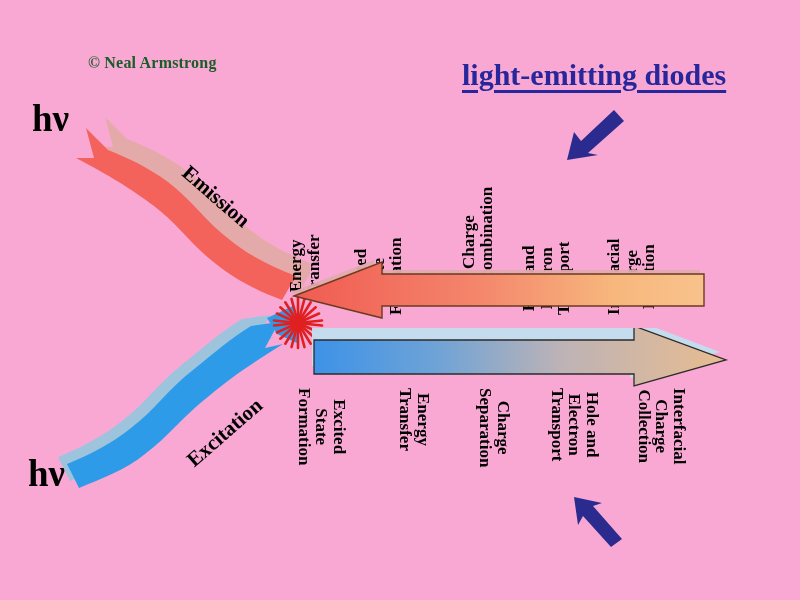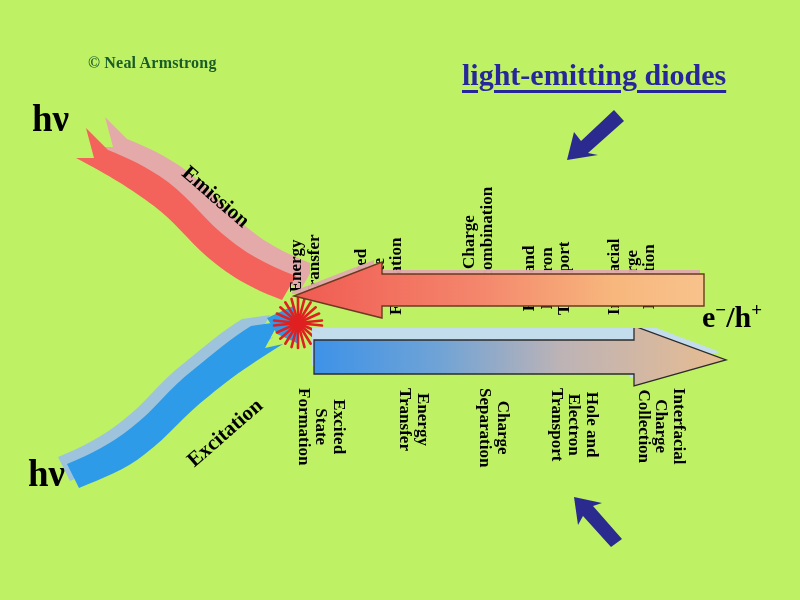--- a/index.html
+++ b/index.html
@@ -5,21 +5,21 @@
 <style>
   html, body {
     margin: 0;
     padding: 0;
     background: #ffffff;
   }
   #stage {
     position: relative;
     width: 800px;
     height: 600px;
-    background: #bef264;
+    background: #f9a8d4;
     overflow: hidden;
     font-family: "Liberation Serif", "DejaVu Serif", serif;
   }
 
   
   .copyright {
     position: absolute;
     left: 88px;
     top: 54px;
     font-size: 16px;
@@ -141,23 +141,20 @@
 
   <div class="pointer" style="left:562px; top:493px;">
     <svg width="64" height="56" viewBox="0 0 64 56" aria-hidden="true">
       <polygon points="12,4 40,10 31,13 60,46 49,54 21,23 16,32" fill="#2B2B8F"></polygon>
     </svg>
   </div>
 
   <div class="hv" id="hv-top">hν</div>
   <div class="hv" id="hv-bottom">hν</div>
 
-  <div class="eh-label">
-    <span>e</span><sup>−</sup><span>/h</span><sup>+</sup>
-  </div>
 
   <div class="wavy-wrap" style="left:60px; top:110px;">
     <svg width="250" height="210" viewBox="0 0 250 210" aria-hidden="true">
 
       <g transform="translate(9,-7)">
         <path d="M58,36 L36,14 L44,44 L26,44
                  C60,62 80,74 104,92
                  C128,110 142,132 166,150
                  C186,166 206,176 232,186
                  L246,162

